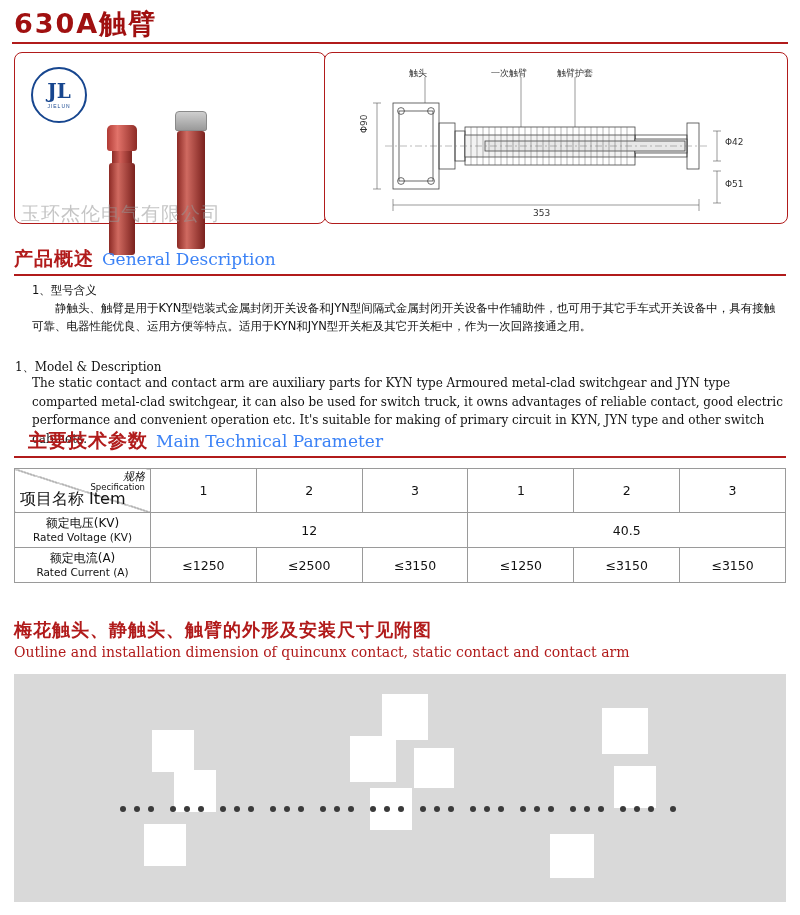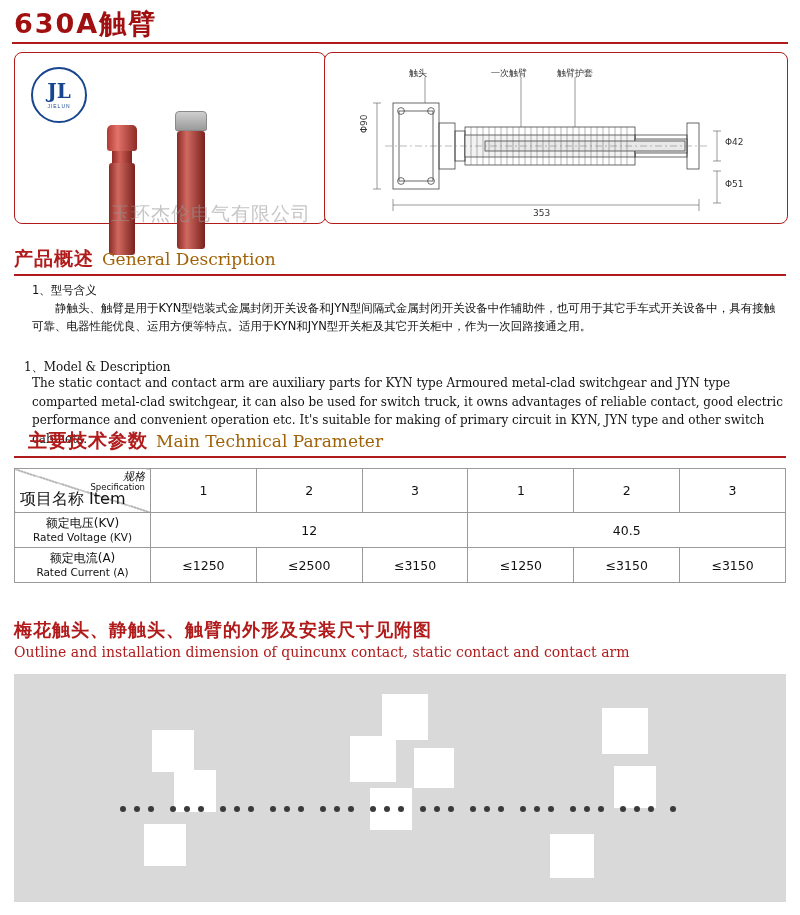--- a/index.html
+++ b/index.html
@@ -67,21 +67,21 @@
   .logo-sub {
     font-size: 5px;
     color: #17468f;
     letter-spacing: 1px;
     margin-top: 2px;
   }
   .watermark {
     position: absolute;
     left: 6px; top: 148px;
     width: 290px;
-    text-align: right;
+    text-align: left;
     font-family: "DejaVu Sans", sans-serif;
     font-size: 19px;
     color: rgba(150,150,150,0.55);
     letter-spacing: 1px;
     white-space: nowrap;
   }
 
   
   .prod {
     position: absolute;
@@ -137,21 +137,21 @@
   .sec-cn {
     font-family: "DejaVu Sans", sans-serif;
     font-size: 19px;
     font-weight: bold;
     color: #b11b1b;
     letter-spacing: 1px;
   }
   .sec-en {
     font-family: "DejaVu Serif", serif;
     font-size: 17px;
-    color: #a16207;
+    color: #3b82f6;
     margin-left: 8px;
   }
   .sec-rule {
     position: absolute;
     height: 2px;
     background: #b11b1b;
   }
 
   
   .bodytext {
@@ -352,21 +352,21 @@
   </div>
 
   <div class="sec" style="left:14px; top:246px;">
     <span class="sec-cn">产品概述</span><span class="sec-en">General Description</span>
   </div>
   <div class="sec-rule" style="left:14px; top:274px; width:772px;"></div>
 
   <div class="bodytext" style="left:32px; top:282px; width:752px;">1、型号含义</div>
   <div class="bodytext indent" style="left:32px; top:300px; width:752px;">静触头、触臂是用于KYN型铠装式金属封闭开关设备和JYN型间隔式金属封闭开关设备中作辅助件，也可用于其它手车式开关设备中，具有接触可靠、电器性能优良、运用方便等特点。适用于KYN和JYN型开关柜及其它开关柜中，作为一次回路接通之用。</div>
 
-  <div class="bodytext en" style="left:24px; top:358px; width:752px;">1、Model &amp; Description</div>
+  <div class="bodytext en" style="left:15px; top:358px; width:752px;">1、Model &amp; Description</div>
   <div class="bodytext en" style="left:32px; top:374px; width:752px;">The static contact and contact arm are auxiliary parts for KYN type Armoured metal-clad switchgear and JYN type comparted metal-clad switchgear, it can also be used for switch truck, it owns advantages of reliable contact, good electric performance and convenient operation etc. It's suitable for making of primary circuit in KYN, JYN type and other switch cabinets.</div>
 
   <div class="sec" style="left:28px; top:428px;">
     <span class="sec-cn">主要技术参数</span><span class="sec-en">Main Technical Parameter</span>
   </div>
   <div class="sec-rule" style="left:14px; top:456px; width:772px;"></div>
 
   <table class="tbl">
     <tbody>
       <tr>

